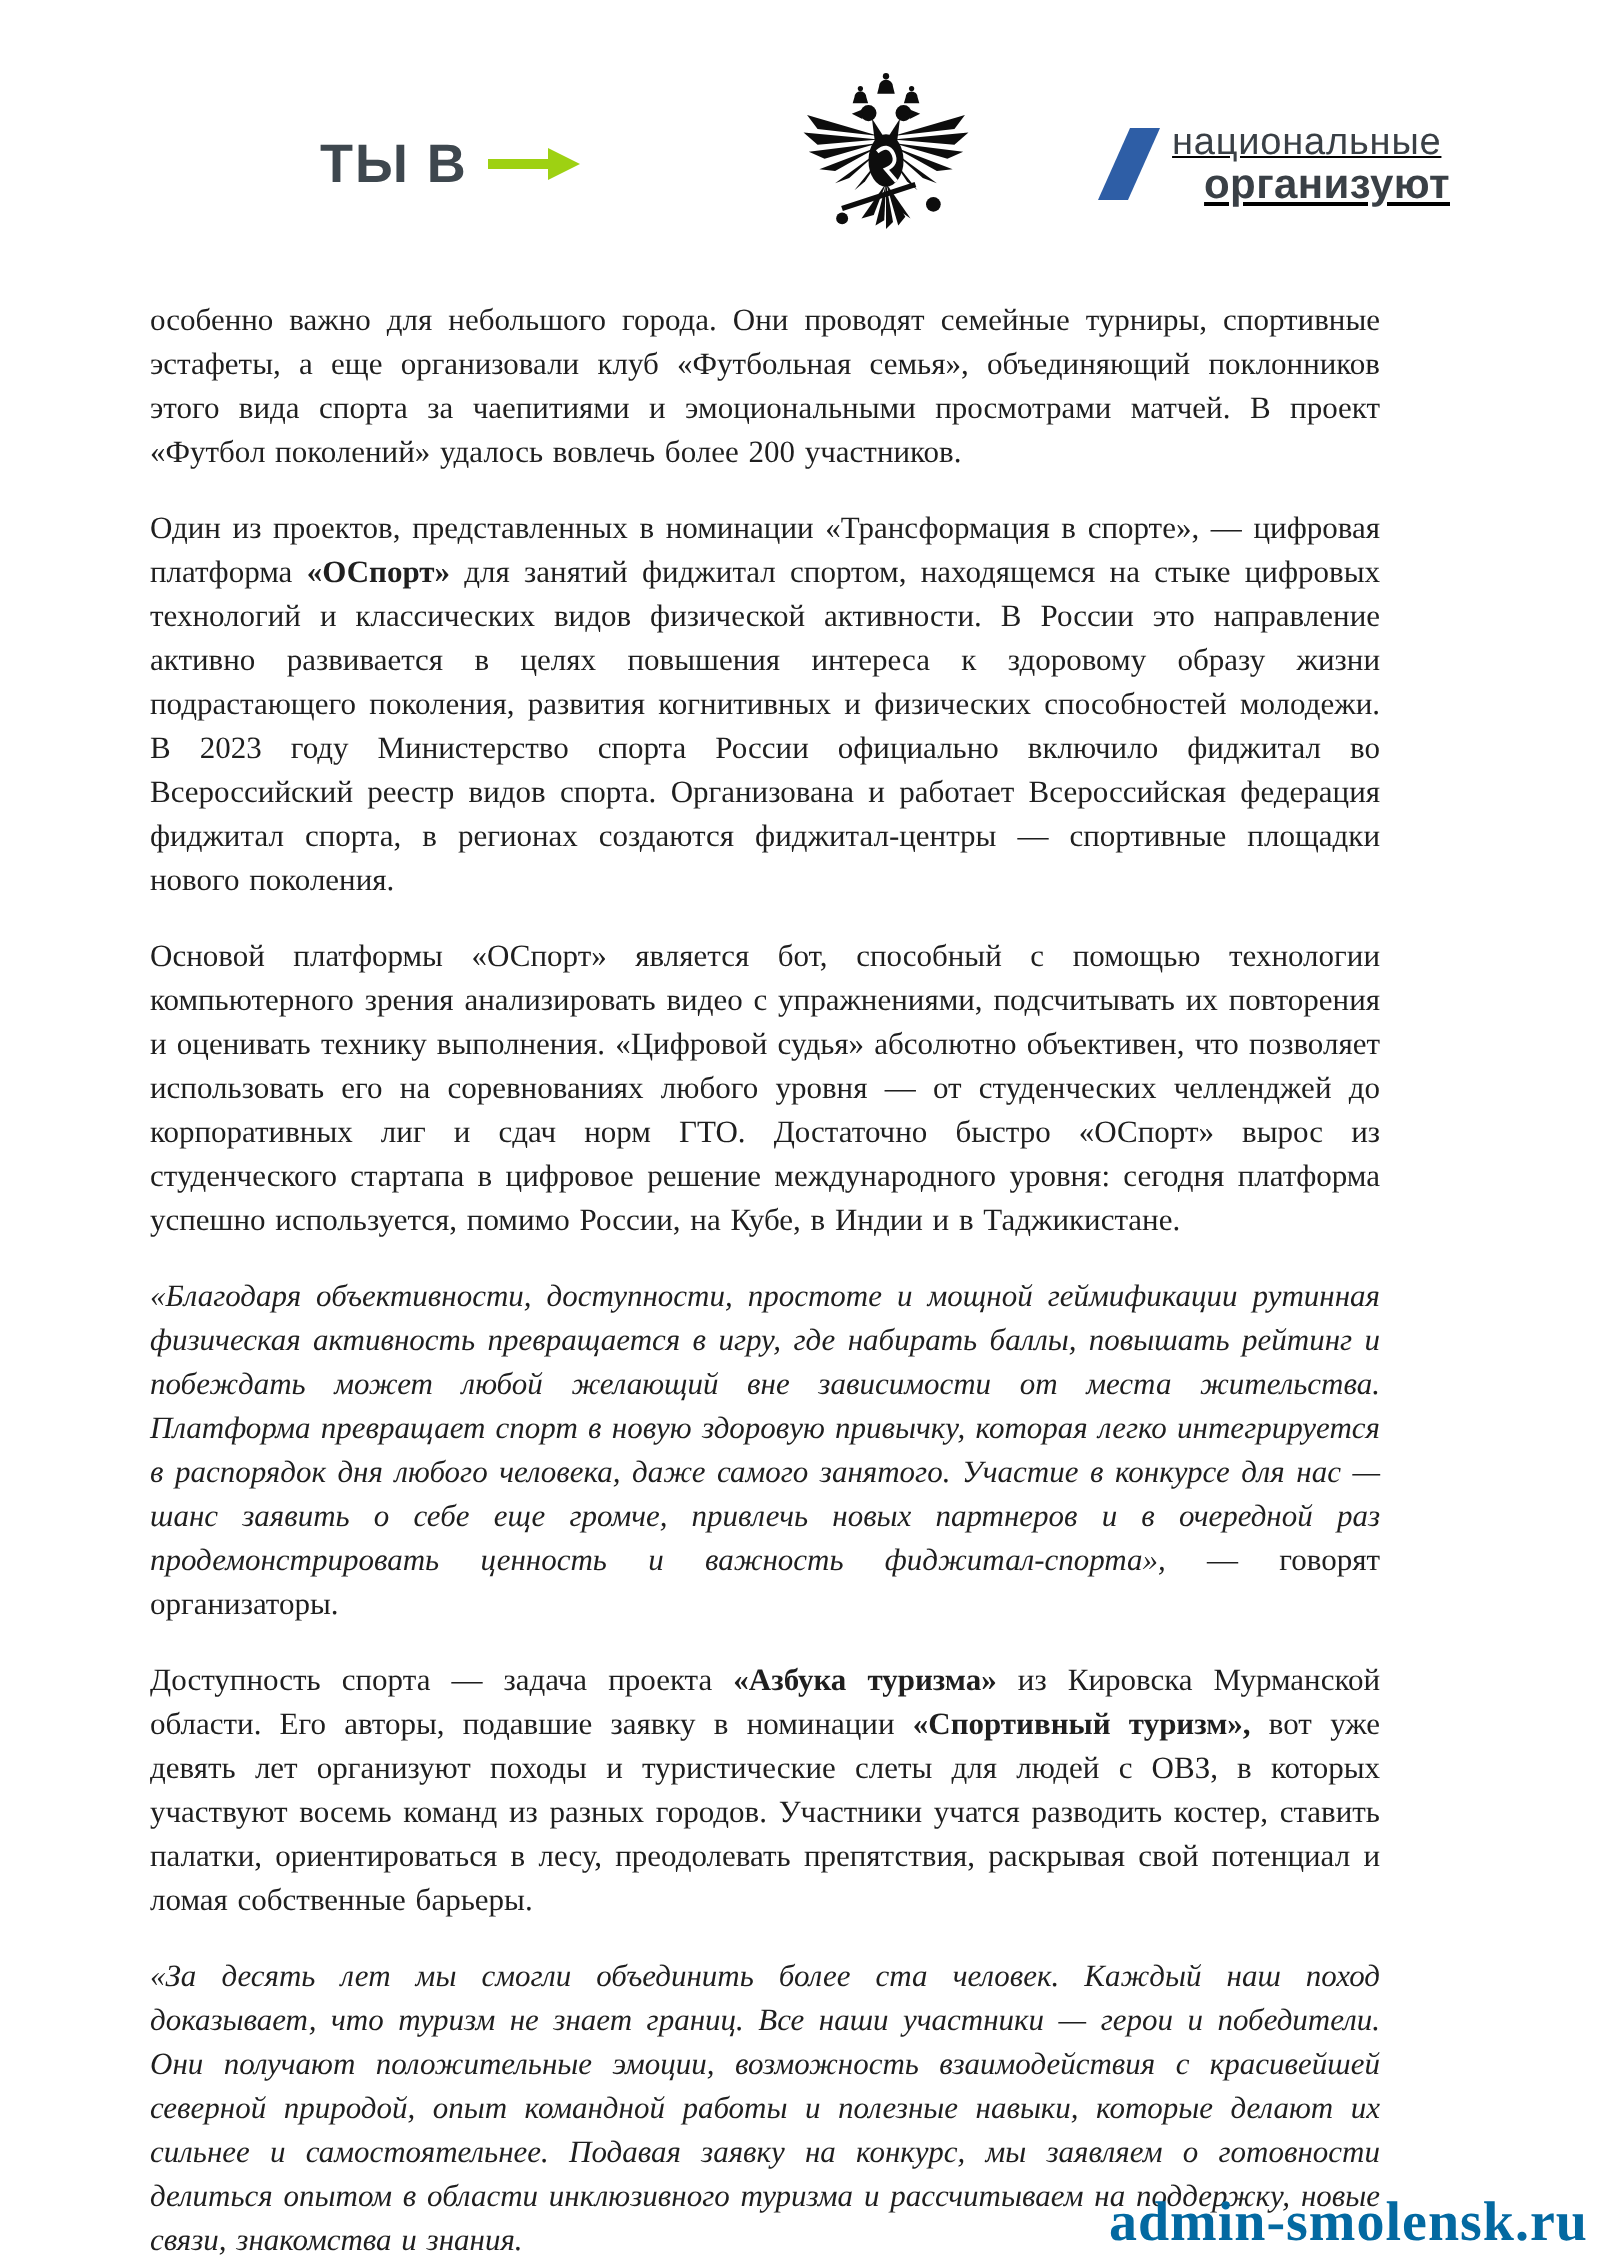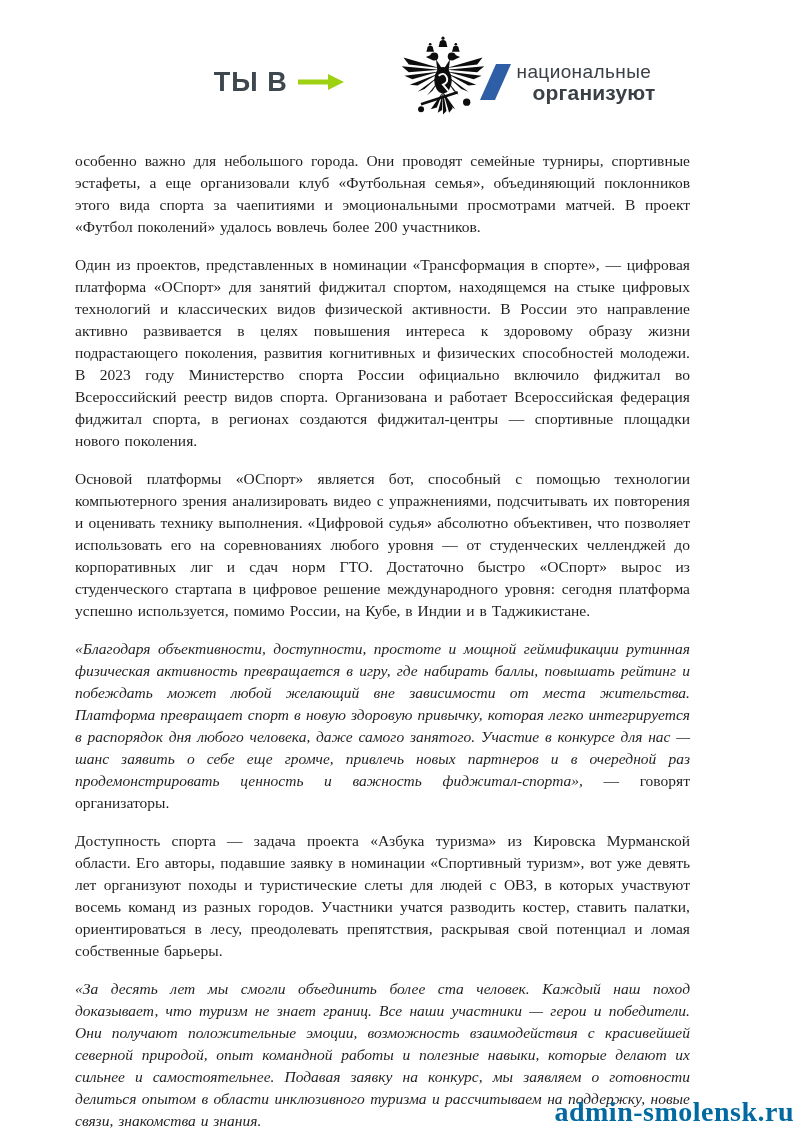--- a/index.html
+++ b/index.html
@@ -8,23 +8,23 @@
     width:800px;height:1132px;
     background:#ffffff;
     overflow:hidden;
     font-family:"Liberation Serif","DejaVu Serif",serif;
   }
   
   .header{
     display:flex;align-items:center;justify-content:space-between;
     padding:34px 75px 0 75px;height:96px;
   }
-  .hdr-left{flex:1;display:flex;justify-content:center;padding-left:85px;}
+  .hdr-left{flex:1;display:flex;justify-content:flex-start;padding-left:85px;}
   .hdr-center{width:90px;display:flex;justify-content:center;}
-  .hdr-right{flex:1;display:flex;}
+  .hdr-right{flex:1;display:flex;justify-content:flex-end;text-decoration:underline;}
 
   
   .tyv{font-family:"Liberation Sans","DejaVu Sans",sans-serif;font-weight:700;
        color:#3e474e;font-size:27px;line-height:29px;letter-spacing:1px;}
   .tyv-row{display:flex;align-items:center;}
   .tyv-arrow{margin-left:10px;display:block;}
   .tyv-dash{width:36px;height:5px;background:#9ed112;margin-right:9px;border-radius:1px;}
 
   
   .np{display:flex;align-items:center;font-family:"Liberation Sans","DejaVu Sans",sans-serif;color:#3a4046;}
@@ -34,21 +34,21 @@
 
   
   .doc{margin:20px 110px 0 75px;color:#1f1f1f;}
   .doc p{
     margin:0 0 16px 0;
     font-size:15.5px;line-height:22px;
     text-align:justify;
     word-spacing:1px;
   }
   .doc p span.n{font-style:normal;}
-  .doc p span.b{font-weight:normal;}
+  .doc p span.b{font-weight:bold;}
   .doc p span.i{font-style:italic;}
 
   
   .watermark{
     position:absolute;right:6px;bottom:4px;
     font-family:"Liberation Serif","DejaVu Serif",serif;
     font-weight:700;font-size:28px;color:#0369a1;letter-spacing:.5px;
   }
 </style>
 </head>

